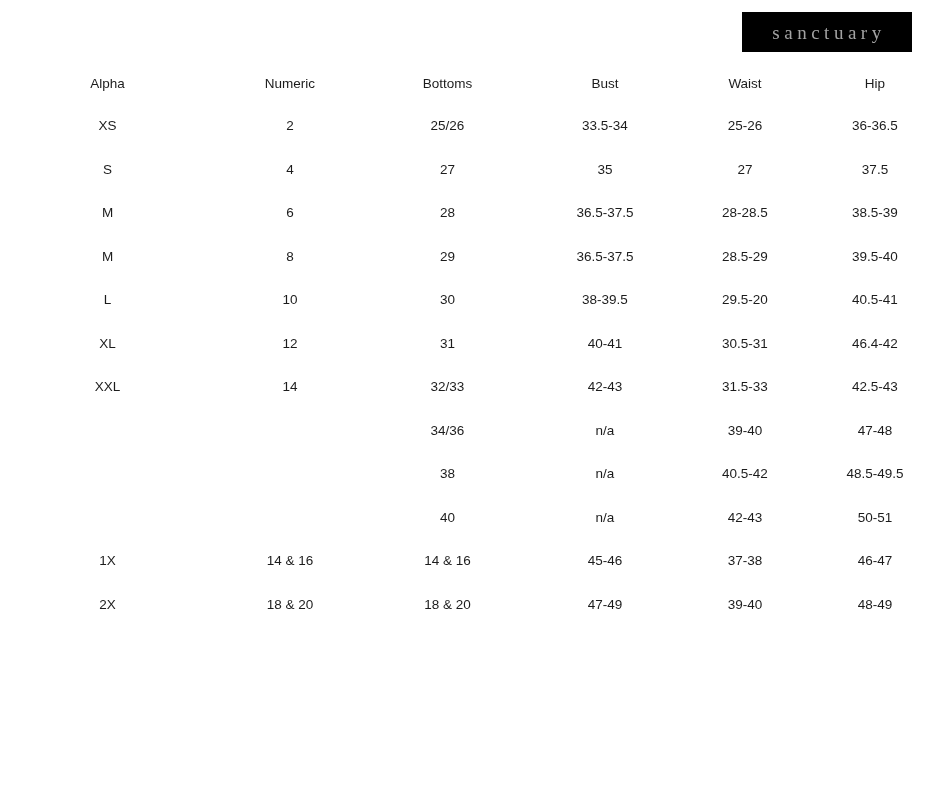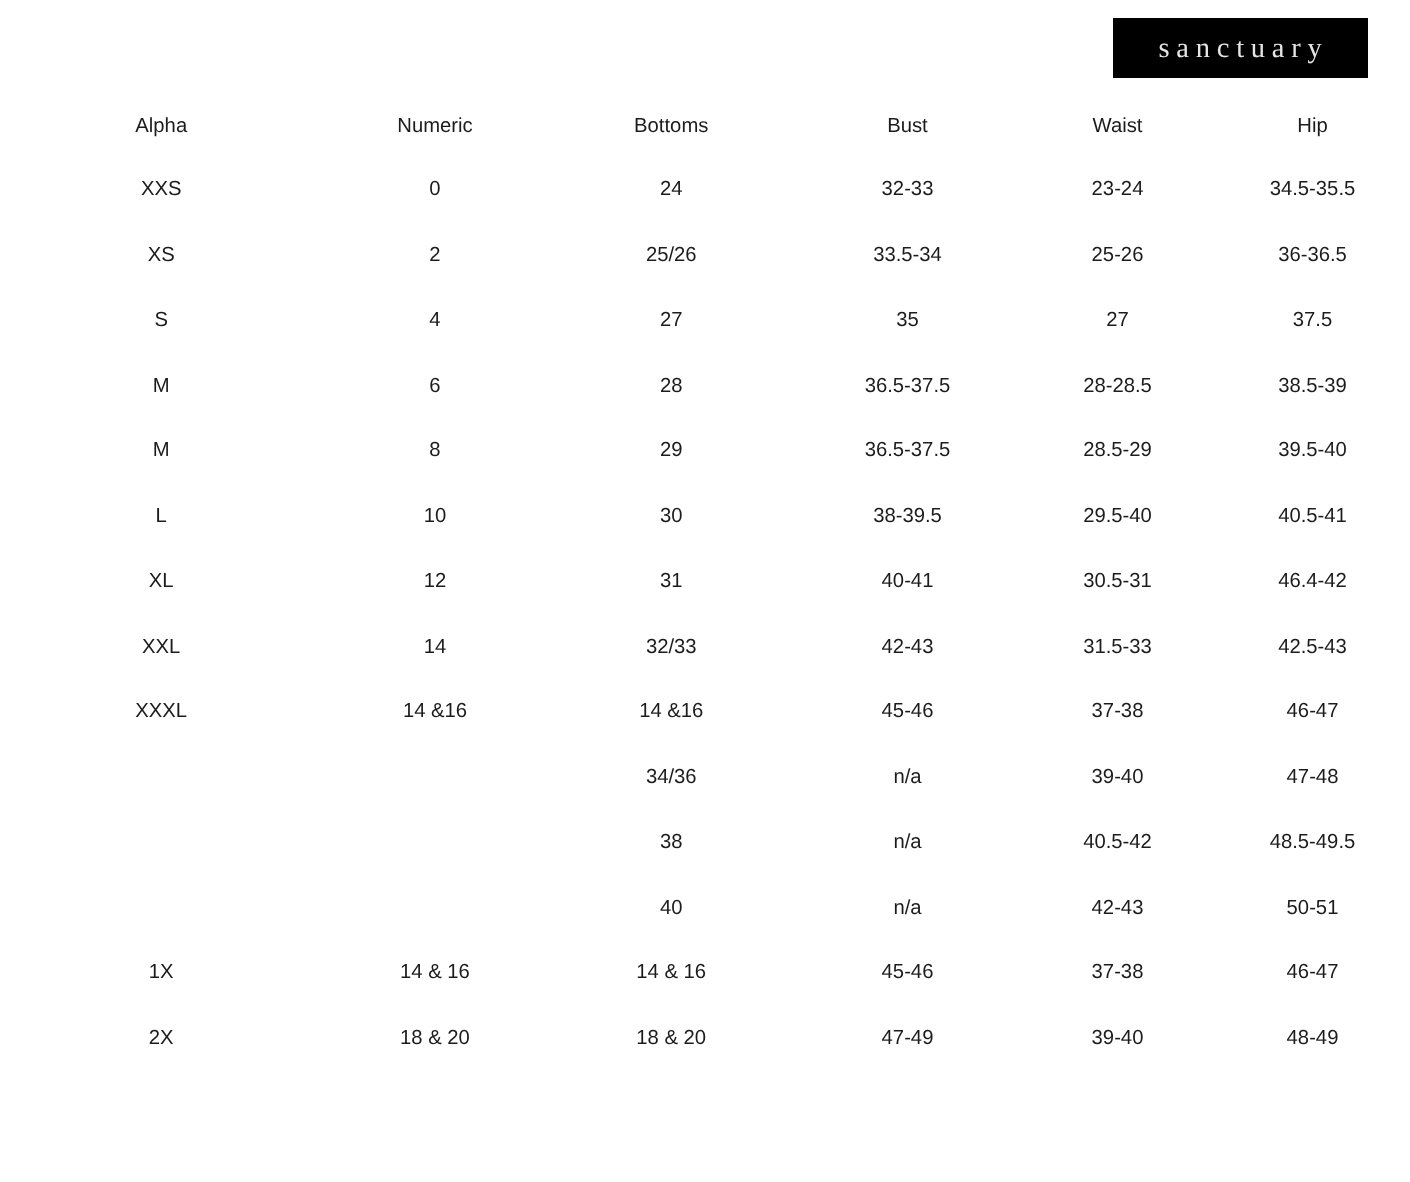--- a/index.html
+++ b/index.html
@@ -20,21 +20,21 @@
     top: 12px;
     right: 28px;
     width: 170px;
     height: 40px;
     background: #000000;
     display: flex;
     align-items: center;
     justify-content: center;
   }
   .logo-text {
-    color: #e5e5e5;
+    color: #a3a3a3;
     font-size: 19px;
     letter-spacing: 4.5px;
     font-family: "Liberation Serif", serif;
     line-height: 1;
     padding-left: 4px;
   }
   .table-wrap {
     position: absolute;
     top: 62px;
     left: 0;
@@ -99,28 +99,20 @@
         <th>Alpha</th>
         <th>Numeric</th>
         <th>Bottoms</th>
         <th>Bust</th>
         <th>Waist</th>
         <th>Hip</th>
       </tr>
     </thead>
     <tbody>
       <tr>
-        <td>XXS</td>
-        <td>0</td>
-        <td>24</td>
-        <td>32-33</td>
-        <td>23-24</td>
-        <td>34.5-35.5</td>
-      </tr>
-      <tr>
         <td>XS</td>
         <td>2</td>
         <td>25/26</td>
         <td>33.5-34</td>
         <td>25-26</td>
         <td>36-36.5</td>
       </tr>
       <tr>
         <td>S</td>
         <td>4</td>
@@ -143,48 +135,40 @@
         <td>29</td>
         <td>36.5-37.5</td>
         <td>28.5-29</td>
         <td>39.5-40</td>
       </tr>
       <tr>
         <td>L</td>
         <td>10</td>
         <td>30</td>
         <td>38-39.5</td>
-        <td>29.5-40</td>
+        <td>29.5-20</td>
         <td>40.5-41</td>
       </tr>
       <tr>
         <td>XL</td>
         <td>12</td>
         <td>31</td>
         <td>40-41</td>
         <td>30.5-31</td>
         <td>46.4-42</td>
       </tr>
       <tr>
         <td>XXL</td>
         <td>14</td>
         <td>32/33</td>
         <td>42-43</td>
         <td>31.5-33</td>
         <td>42.5-43</td>
       </tr>
       <tr>
-        <td>XXXL</td>
-        <td>14 &amp;16</td>
-        <td>14 &amp;16</td>
-        <td>45-46</td>
-        <td>37-38</td>
-        <td>46-47</td>
-      </tr>
-      <tr>
         <td></td>
         <td></td>
         <td>34/36</td>
         <td>n/a</td>
         <td>39-40</td>
         <td>47-48</td>
       </tr>
       <tr>
         <td></td>
         <td></td>

